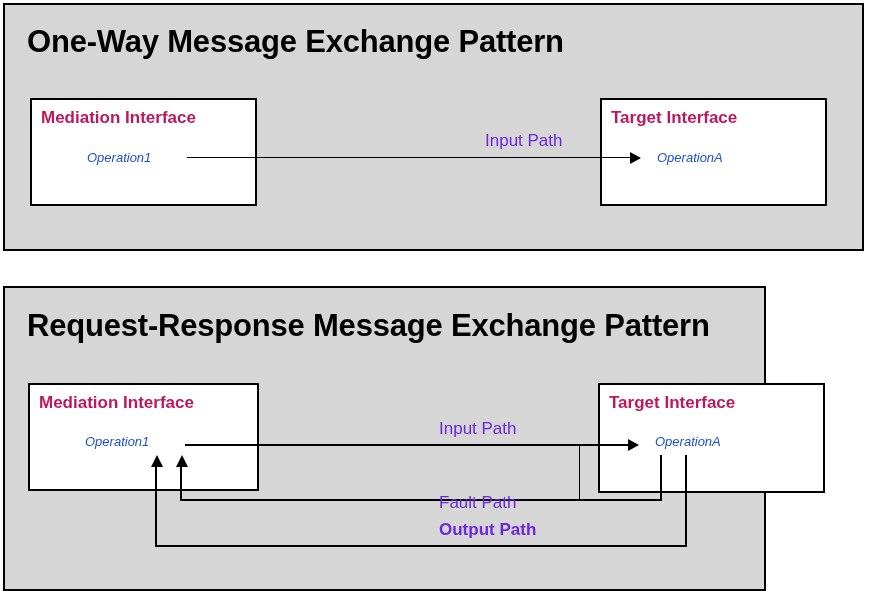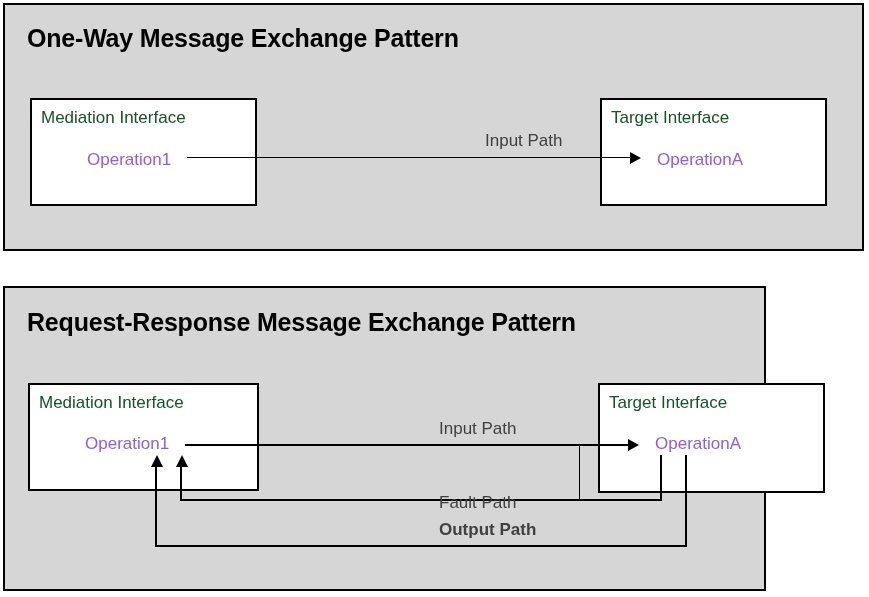--- a/index.html
+++ b/index.html
@@ -31,21 +31,21 @@
 
   #panel-req-resp {
     left: 3px;
     top: 286px;
     width: 763px;
     height: 305px;
   }
 
   .panel-title {
     position: absolute;
-    font-size: 25px;
+    font-size: 31px;
     font-weight: bold;
     color: #000000;
     letter-spacing: -0.2px;
     white-space: nowrap;
   }
 
   #title-one-way {
     left: 22px;
     top: 19px;
   }
@@ -61,29 +61,31 @@
     background: #ffffff;
     border: 2px solid #000000;
     box-sizing: border-box;
   }
 
   .iface-title {
     position: absolute;
     left: 9px;
     top: 8px;
     font-size: 17px;
-    color: #14532d;
-    white-space: nowrap;
+    color: #be185d;
+    white-space: nowrap;
+    font-weight: bold;
   }
 
   .iface-op {
     position: absolute;
-    font-size: 17px;
-    color: #8b5cf6;
-    white-space: nowrap;
+    font-size: 13px;
+    color: #1d4ed8;
+    white-space: nowrap;
+    font-style: italic;
   }
 
   
   #box-med-top   { left: 25px;  top: 93px;  width: 227px; height: 108px; }
   #box-tgt-top   { left: 595px; top: 93px;  width: 227px; height: 108px; }
   #box-med-bot   { left: 23px;  top: 95px;  width: 231px; height: 108px; }
   #box-tgt-bot   { left: 593px; top: 95px;  width: 227px; height: 110px; }
 
   #op-med-top { left: 55px;  top: 50px; }
   #op-tgt-top { left: 55px;  top: 50px; }
@@ -126,21 +128,21 @@
     width: 0;
     height: 0;
     border-left: 6px solid transparent;
     border-right: 6px solid transparent;
     border-bottom: 12px solid #000000;
   }
 
   .path-label {
     position: absolute;
     font-size: 17px;
-    color: #404040;
+    color: #6d28d9;
     white-space: nowrap;
   }
 </style>
 </head>
 <body>
 
 <div class="panel" id="panel-one-way">
 
   <div class="panel-title" id="title-one-way">One-Way Message Exchange Pattern</div>
 

